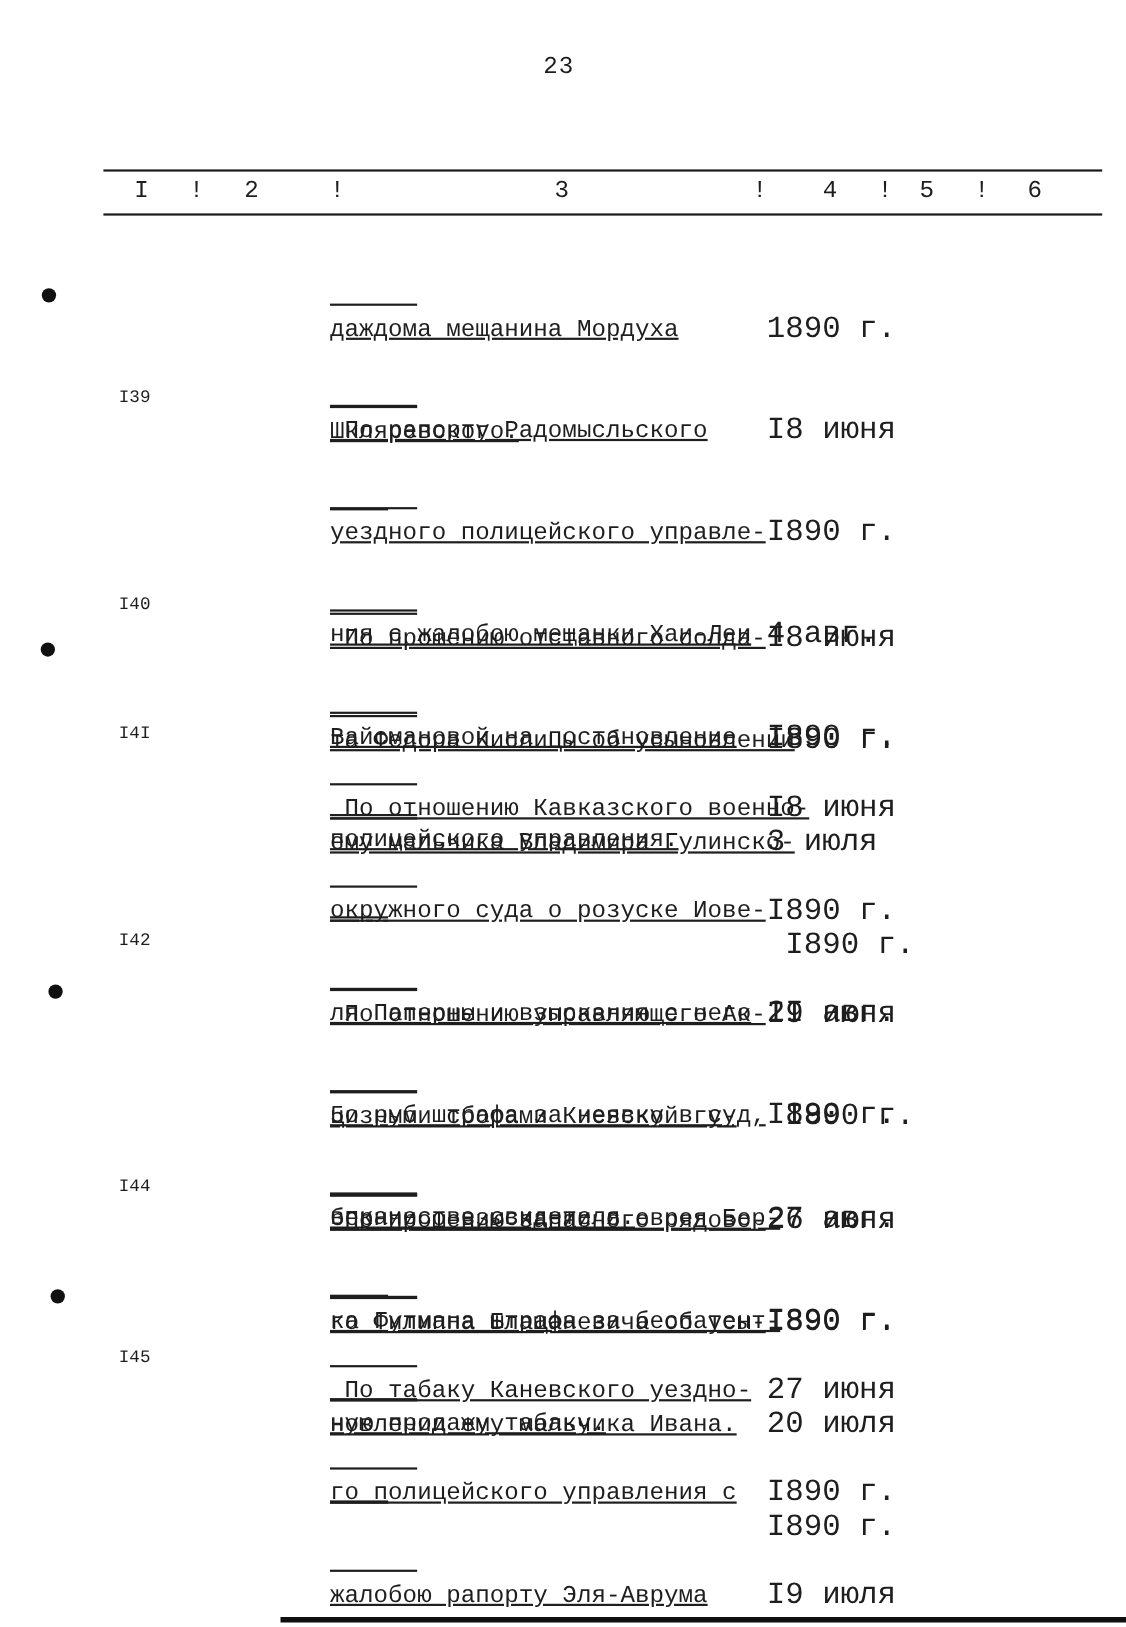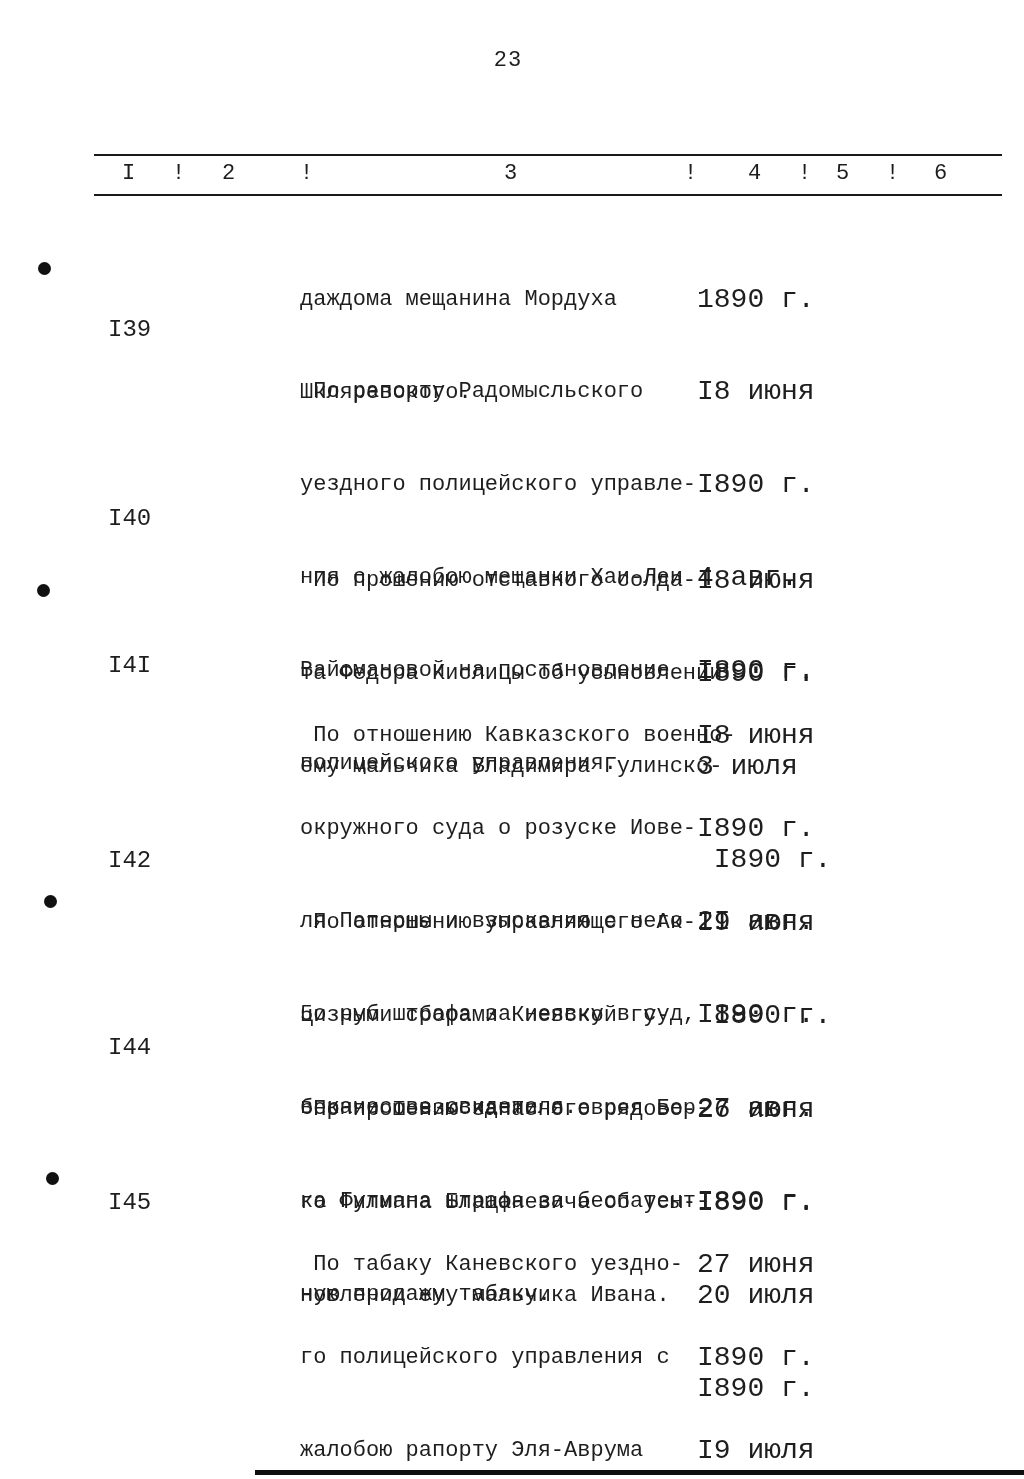--- a/index.html
+++ b/index.html
@@ -14,25 +14,26 @@
   }
   .rule {
     position: absolute; left: 94px; width: 908px; height: 2px; background: #1a1a1a;
   }
   .rule.top { top: 154px; }
   .rule.bottom { top: 194px; }
   .col-header {
     position: absolute; top: 162px; font-size: 22px; line-height: 24px;
   }
   .entry-num {
-    position: absolute; left: 108px; font-size: 24px; line-height: 31px;
+    position: absolute; left: 108px; font-size: 16px; line-height: 31px; margin-top: 32px;
   }
   .entry-text {
     position: absolute; left: 300px; width: 400px; font-size: 22px; line-height: 31px;
     white-space: pre;
+    text-decoration: underline;
   }
   .entry-dates {
     position: absolute; left: 697px; width: 130px; font-size: 28px; line-height: 31px;
     white-space: pre;
   }
   .line { display: block; height: 31px; }
   .punch {
     position: absolute; width: 13px; height: 13px; border-radius: 50%; background: #111;
   }
   .footer-rule {
@@ -100,38 +101,38 @@
     </div>
     <div class="entry-dates" style="top:503px">
       <span class="line">I8 июня</span>
       <span class="line">I890 г.</span>
       <span class="line">3 июля</span>
       <span class="line"> I890 г.</span>
     </div>
   </div>
 
   <div>
-    <div class="entry-num" style="top:650px">I4I</div>
+    <div class="entry-num" style="top:620px">I4I</div>
     <div class="entry-text" style="top:658px">
       <span class="line"> По отношению Кавказского военно-</span>
       <span class="line">окружного суда о розуске Иове-</span>
       <span class="line">ля Паперны и взыскания с него</span>
       <span class="line">5о руб штрафа за неявку в суд,</span>
       <span class="line">в качестве свидетеля.</span>
     </div>
     <div class="entry-dates" style="top:658px">
       <span class="line">I8 июня</span>
       <span class="line">I890 г.</span>
       <span class="line">2I авг.</span>
       <span class="line">I890 г.</span>
     </div>
   </div>
 
   <div>
-    <div class="entry-num" style="top:845px">I42</div>
+    <div class="entry-num" style="top:808px">I42</div>
     <div class="entry-text" style="top:845px">
       <span class="line"> По отношению управляющего Ак-</span>
       <span class="line">цизными сборами Киевской гу-</span>
       <span class="line">бернии о взыскании с еврея Бер-</span>
       <span class="line">ка Гутмана штрафа за беспатент-</span>
       <span class="line">ную продажу табаку.</span>
     </div>
     <div class="entry-dates" style="top:845px">
       <span class="line">I9 июня</span>
       <span class="line"> I890 г.</span>

